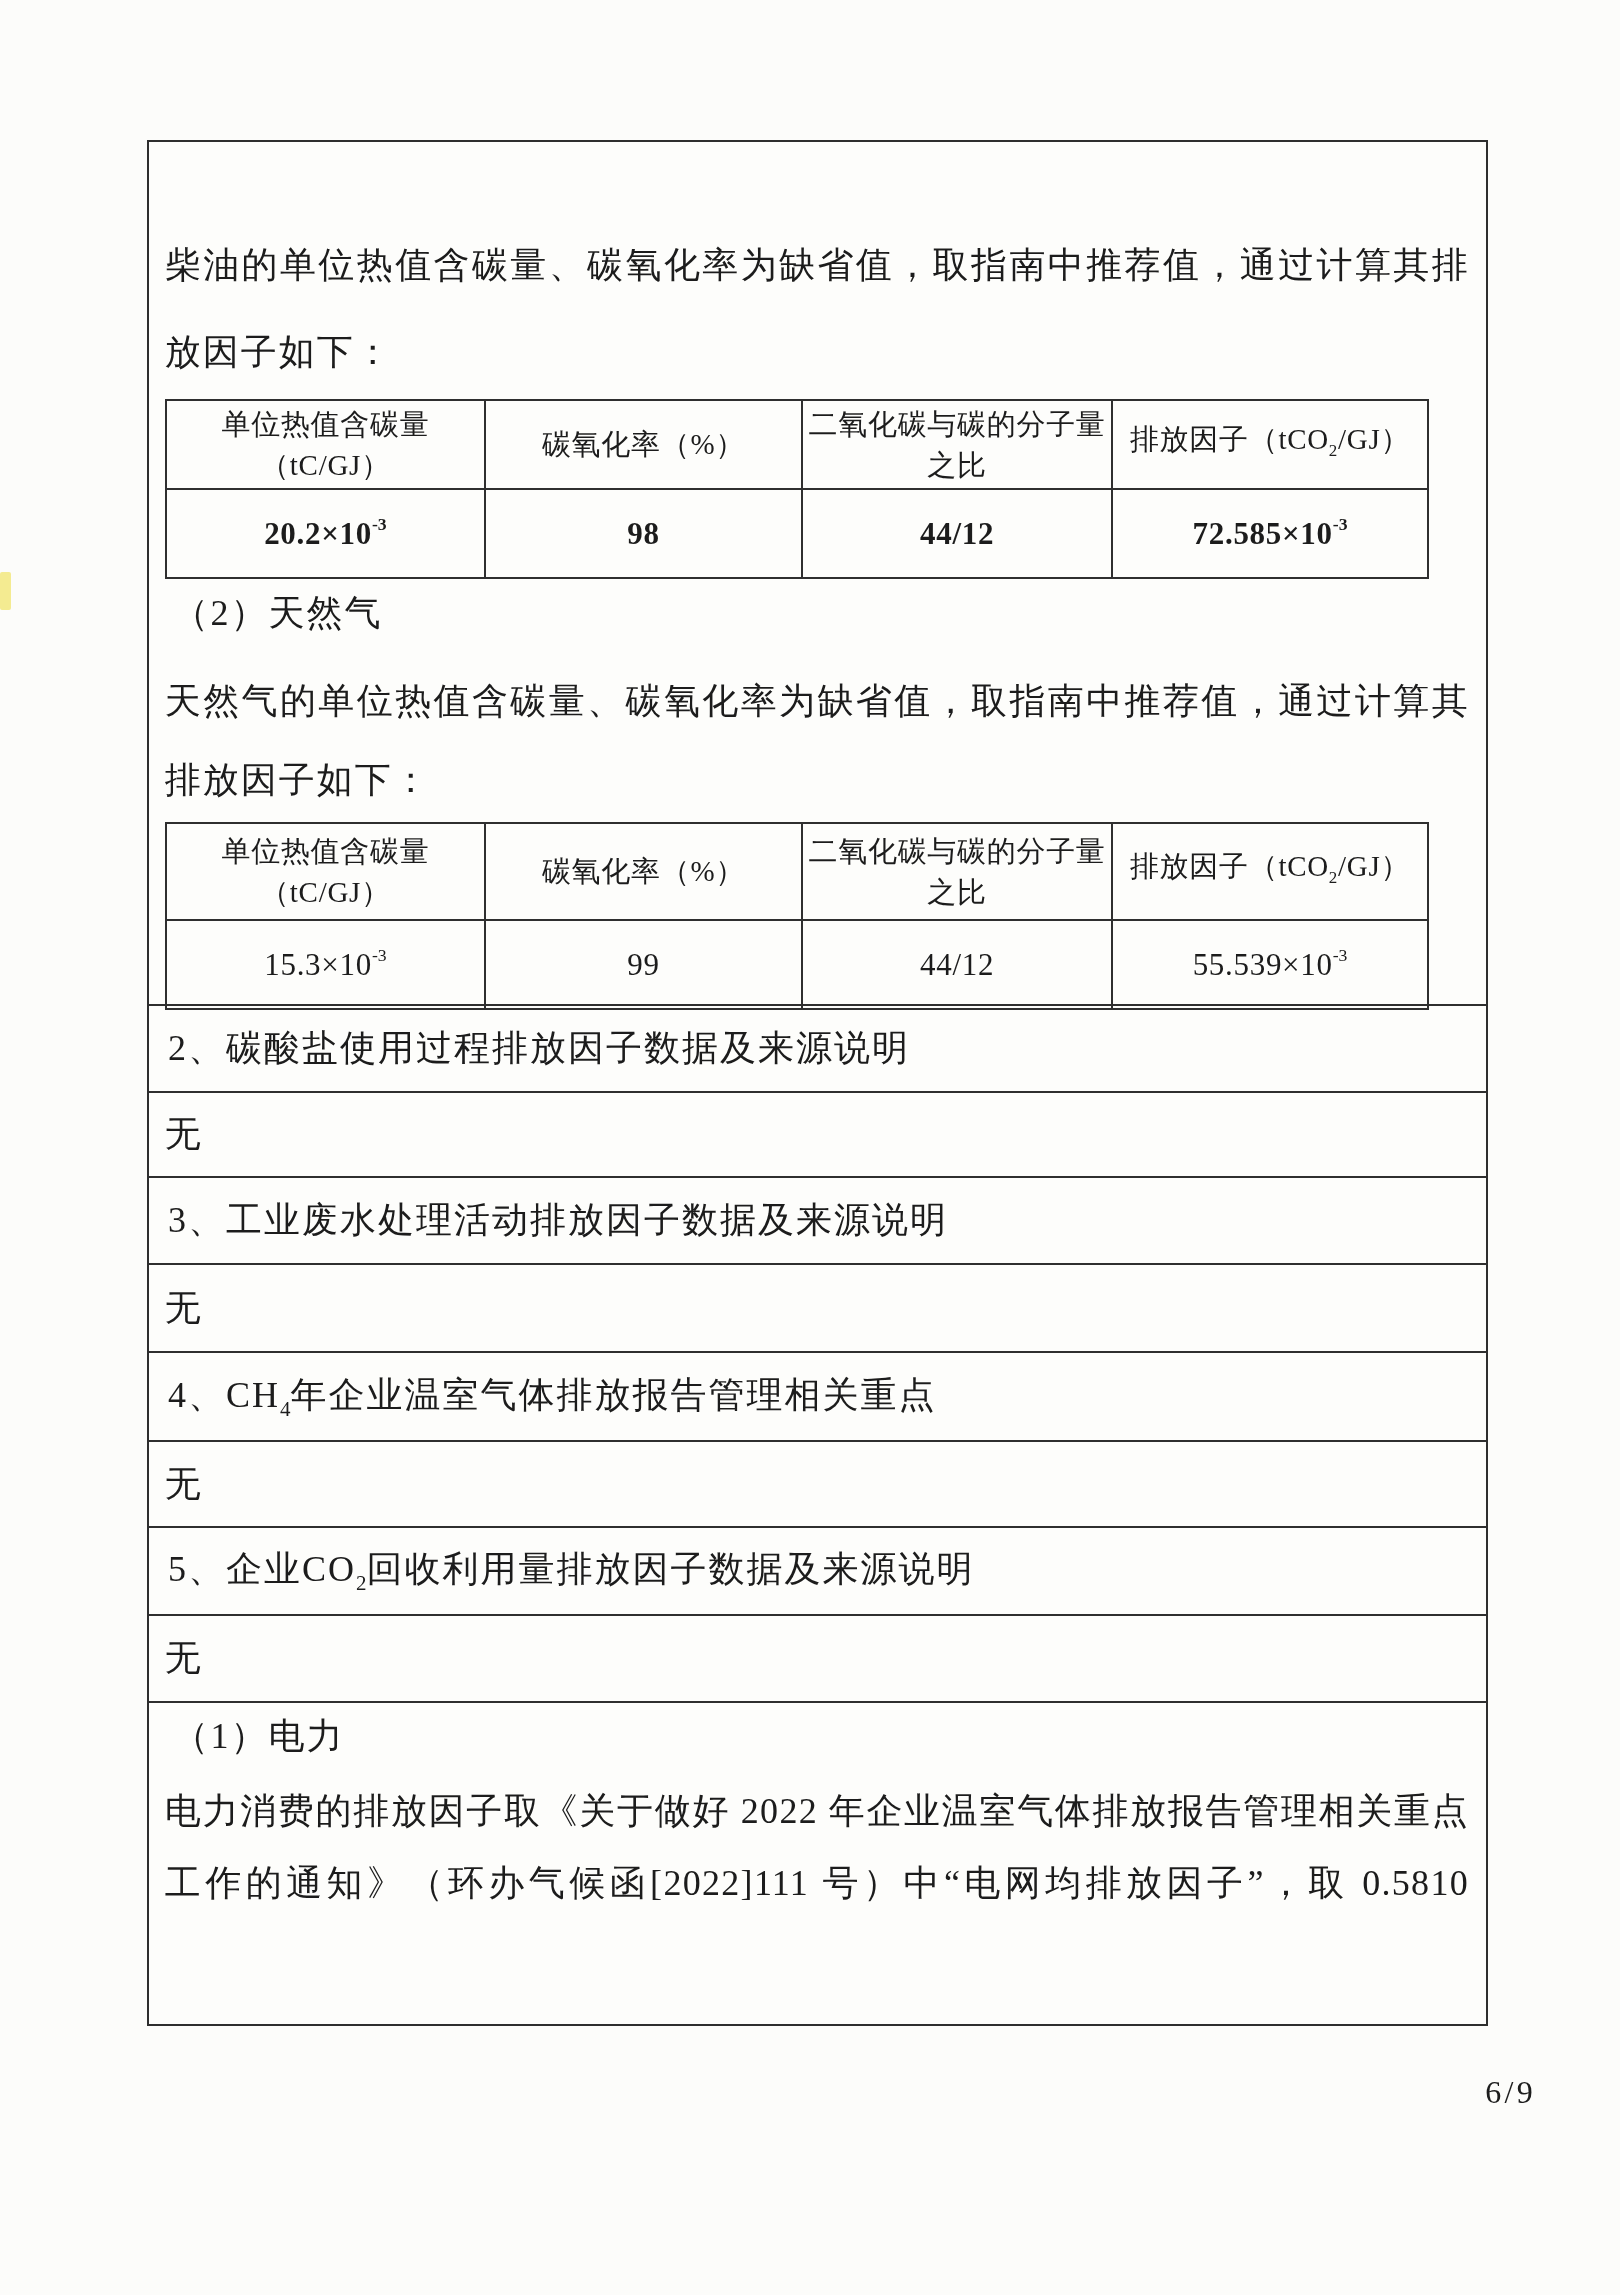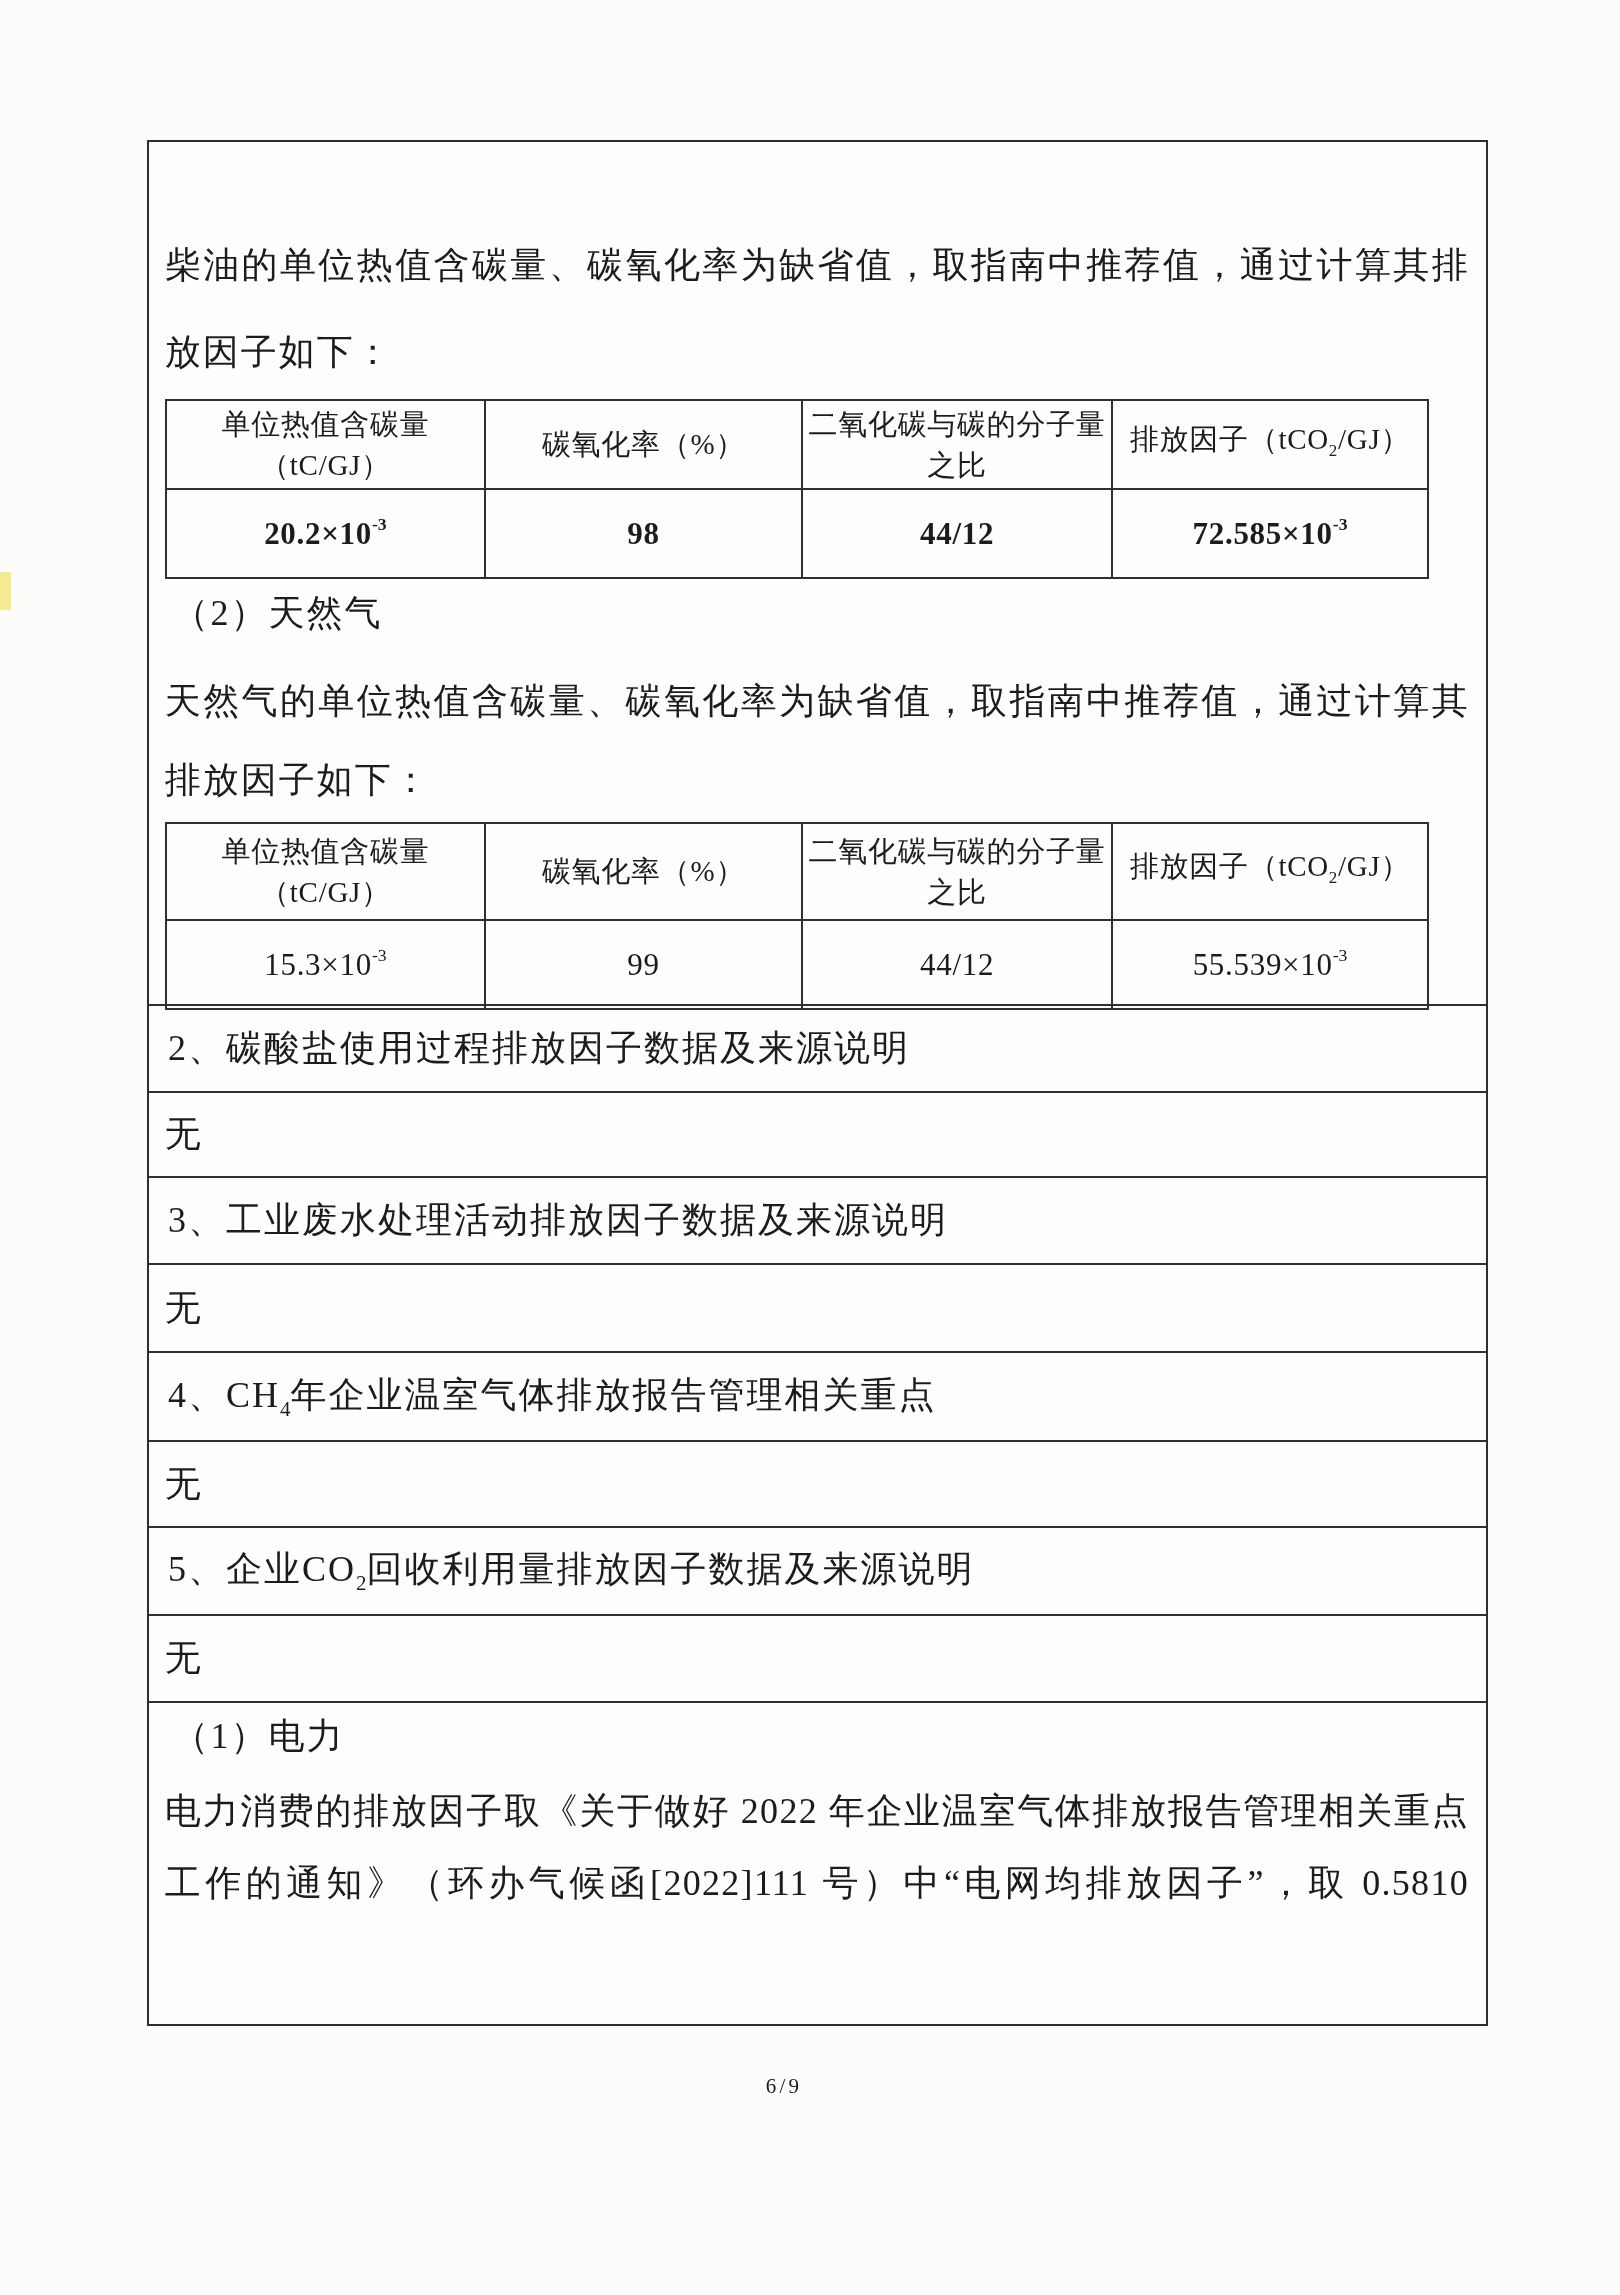--- a/index.html
+++ b/index.html
@@ -127,24 +127,24 @@
   }
   table.factor-table td sup {
     font-size: 17.7px;
     vertical-align: 14.4px;
     letter-spacing: 0;
   }
 
   .footer {
     position: absolute;
     top: 2074px;
-    left: 16px;
+    left: 0;
     width: 1536px;
-    text-align: center;
-    font-size: 21px;
+    text-align: right;
+    font-size: 32px;
     letter-spacing: 3.3px;
   }
 </style>
 </head>
 <body>
 
 <div class="page">
 
   <div class="scan-artifact"></div>
 

